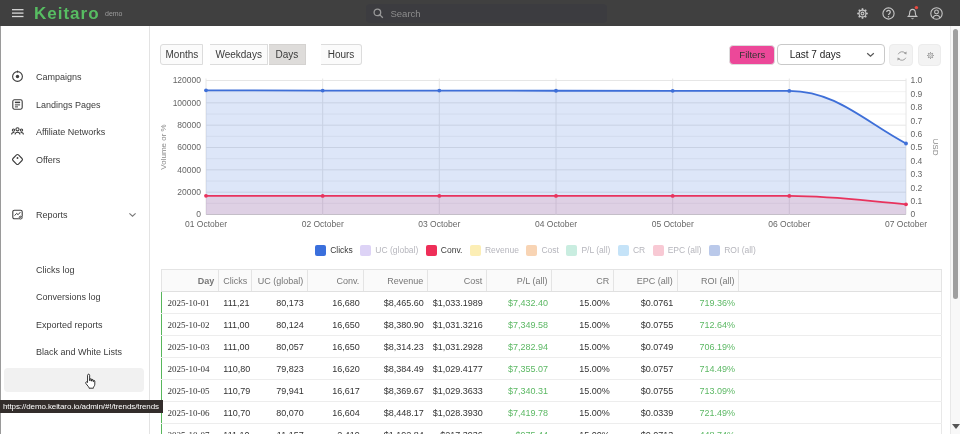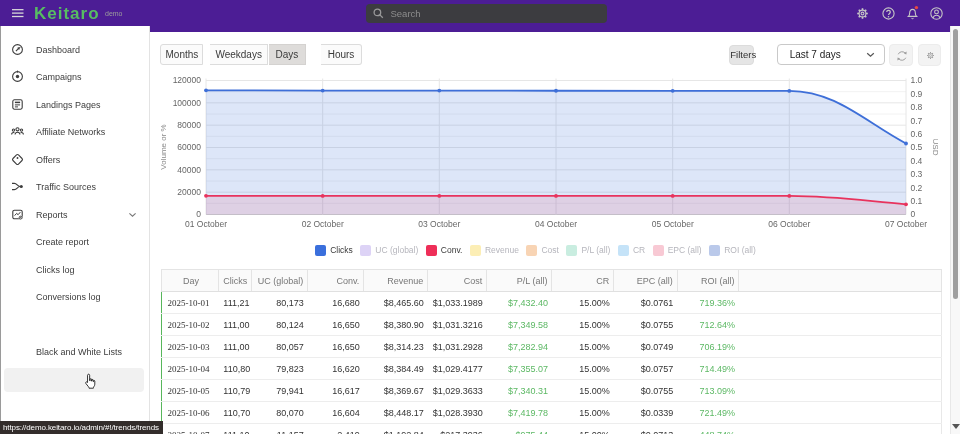--- a/index.html
+++ b/index.html
@@ -1,17 +1,17 @@
 <!DOCTYPE html>
 <html><head><meta charset="utf-8">
 <style>
 * { margin:0; padding:0; box-sizing:border-box; }
 html,body { width:960px; height:434px; font-family:"Liberation Sans", sans-serif; background:#fff; }
 #root { position:relative; width:960px; height:434px; overflow:hidden; background:#fff; }
-.topbar { position:absolute; left:0; top:0; width:960px; height:32px; background:#4c1d95; }
+.topbar { position:absolute; left:0; top:0; width:960px; height:26px; background:#404040; }
 .logo { position:absolute; left:34px; top:3.5px; font-size:17px; font-weight:bold; color:#57bd62; letter-spacing:1px; }
 .demo { position:absolute; left:105px; top:10px; font-size:7px; color:#9d9d9d; }
 .search { position:absolute; left:365.5px; top:3.5px; width:241px; height:19px; background:#3c3c40; border-radius:4px; }
 .ph { position:absolute; left:25px; top:4px; font-size:9.5px; color:#8d8d8d;text-align:right; }
 .sidebar { position:absolute; left:0; top:26px; width:150px; height:408px; background:#fff; border-right:1px solid #e3e3e3; }
 .edge { position:absolute; left:0; top:26px; width:1px; height:408px; background:#9a9a9a; z-index:60; }
 .active-bg { position:absolute; left:4px; top:342px; width:140px; height:23.5px; background:#f1f1f1; border-radius:4px; }
 .item { position:absolute; left:0; width:150px; height:27.5px; }
 .mi { position:absolute; left:11px; top:7px; }
 .ml { position:absolute; left:36px; top:9px; font-size:9px; color:#3c3c3c; }
@@ -23,30 +23,30 @@
 .tab:last-child { border-radius:0 3px 3px 0; }
 .tab.sel { background:#dedcda; border-color:#d4d2d0; }
 .btn { position:absolute; border:1px solid #dcdcdc; border-radius:4px; font-size:9.5px; color:#333; text-align:center; line-height:18px; }
 .btn.btnl { border-color:#ececec; }
 .btn.sel2 { border-color:#c9c9c9; font-size:10px; color:#222; line-height:19px; }
 .legend { position:absolute; left:150px; top:244px; width:771px; height:12px; display:flex; justify-content:center; align-items:center; gap:7.5px; }
 .li { display:flex; align-items:center; gap:4px; font-size:8.5px; }
 .sq { width:11px; height:11px; border-radius:2px; display:inline-block; }
 .tbl { position:absolute; left:161px; top:269px; border-collapse:collapse; table-layout:fixed; background:#fff; }
 .tbl th { height:22px; background:#fafafa; border:1px solid #e4e4e4; border-bottom:1px solid #e0e0e0; font-weight:normal; font-size:9px; color:#777; padding:0 4px; white-space:nowrap; overflow:hidden; }
-.tbl th.hl { text-align:center; padding-left:5.5px; }
+.tbl th.hl { text-align:right; padding-left:5.5px;font-weight:bold; }
 .tbl th.hr { text-align:right; }
 .tbl td { height:22px; border-bottom:1px solid #ededed; font-size:9px; color:#333; padding:0 4px; white-space:nowrap; overflow:hidden; }
 .tbl td.cl { text-align:left; padding-left:5.5px; border-left:1.5px solid #57b65b;font-family:Liberation Serif, serif; }
 .tbl td.cr { text-align:right; }
 .tbl td.cc { padding:0; }
 .tbl td:last-child { border-right:1px solid #e8e8e8; }
 .clip { width:27px; overflow:hidden; white-space:nowrap; margin-left:4.5px; }
 .tbl td.green { color:#5cb864; }
-.tooltip { position:absolute; left:0; top:421px; width:163px; height:13px; background:#332d2b; color:#fff; font-size:8px; line-height:13px; padding-left:3px; letter-spacing:-0.1px; z-index:70; white-space:nowrap; overflow:hidden; }
+.tooltip { position:absolute; left:0; top:400px; width:163px; height:13px; background:#332d2b; color:#fff; font-size:8px; line-height:13px; padding-left:3px; letter-spacing:-0.1px; z-index:70; white-space:nowrap; overflow:hidden; }
 .sbar { position:absolute; left:950px; top:26px; width:10px; height:408px; background:#f8f8f8; border-left:1px solid #e8e8e8; z-index:80; }
 .sthumb { position:absolute; left:1.5px; top:3px; width:5px; height:270px; background:#9f9f9f; border-radius:3px; }
 .sdown { position:absolute; left:1px; top:398px; width:0; height:0; border-left:4px solid transparent; border-right:4px solid transparent; border-top:5px solid #555; }
 </style></head>
 <body>
 <div id="root">
 <div class="topbar">
 <svg style="position:absolute;left:12px;top:9.4px" width="12" height="9" viewBox="0 0 12 9">
 <line x1="0" y1="0.7" x2="11.5" y2="0.7" stroke="#d8d8d8" stroke-width="1.3"></line>
 <line x1="0" y1="4.1" x2="11.5" y2="4.1" stroke="#d8d8d8" stroke-width="1.3"></line>
@@ -84,27 +84,20 @@
         <circle cx="12.4" cy="2.6" r="1.7" fill="#e8483f"></circle>
       </svg>
 <svg style="position:absolute;left:928px;top:5px" width="17" height="17" viewBox="0 0 17 17">
         <circle cx="8.5" cy="8.5" r="5.7" fill="none" stroke="#c6c6c6" stroke-width="1.1"></circle>
         <circle cx="8.5" cy="6.9" r="1.9" fill="none" stroke="#c6c6c6" stroke-width="1.1"></circle>
         <path d="M5.1,12.9 c0.5,-1.7 1.8,-2.6 3.4,-2.6 c1.6,0 2.9,0.9 3.4,2.6" fill="none" stroke="#c6c6c6" stroke-width="1.1"></path>
       </svg>
 </div>
 <div class="sidebar">
 <div class="active-bg"></div>
-<div class="item" style="top:9.75px">
-        <svg class="mi" width="13" height="13" viewBox="0 0 13 13">
-          <circle cx="6.5" cy="6.5" r="4.9" fill="none" stroke="#3d3d3d" stroke-width="1.1"></circle>
-          <path d="M4.9,8.1 L8.3,4.7 l-1.7,.25 M8.3,4.7 l-.25,1.7" fill="none" stroke="#3d3d3d" stroke-width="1.1"></path>
-        </svg>
-        <span class="ml">Dashboard</span>
-</div>
 <div class="item" style="top:37.25px">
         <svg class="mi" width="13" height="13" viewBox="0 0 13 13">
           <circle cx="6.5" cy="6.5" r="4.9" fill="none" stroke="#3d3d3d" stroke-width="1.1"></circle>
           <circle cx="6.5" cy="6.5" r="1.7" fill="#3d3d3d"></circle>
           <line x1="6.5" y1="0.6" x2="6.5" y2="2.6" stroke="#3d3d3d" stroke-width="1.1"></line>
         </svg>
         <span class="ml">Campaigns</span>
 </div>
 <div class="item" style="top:64.75px">
         <svg class="mi" width="13" height="13" viewBox="0 0 13 13">
@@ -130,67 +123,57 @@
 </div>
 <div class="item" style="top:119.75px">
         <svg class="mi" width="13" height="13" viewBox="0 0 13 13">
           <g transform="rotate(45 6.5 6.5)">
             <rect x="2.6" y="2.6" width="7.8" height="7.8" rx="1.4" fill="none" stroke="#3d3d3d" stroke-width="1.1"></rect>
           </g>
           <circle cx="6.5" cy="5" r="0.95" fill="#3d3d3d"></circle>
         </svg>
         <span class="ml">Offers</span>
 </div>
-<div class="item" style="top:147.25px">
-        <svg class="mi" width="13" height="13" viewBox="0 0 13 13">
-          <g fill="none" stroke="#3d3d3d" stroke-width="1.15">
-            <path d="M1,3.4 h2.4 C6,3.4 6.4,6.5 9,6.5"></path>
-            <path d="M1,9.6 h2.4 C6,9.6 6.4,6.5 9,6.5"></path>
-          </g>
-          <circle cx="10.3" cy="6.5" r="1.55" fill="#3d3d3d"></circle>
-        </svg>
-        <span class="ml">Traffic Sources</span>
-</div>
 <div class="item" style="top:174.75px">
         <svg class="mi" width="13" height="13" viewBox="0 0 13 13">
           <rect x="1.8" y="2.2" width="9.4" height="8.6" rx="1.6" fill="none" stroke="#3d3d3d" stroke-width="1.1"></rect>
           <path d="M3.6,7.6 l2,-2.2 1.5,1.3 2.3,-2.6" fill="none" stroke="#3d3d3d" stroke-width="1"></path>
           <circle cx="9.6" cy="9.6" r="2.1" fill="#fff"></circle>
           <circle cx="9.6" cy="9.6" r="1.4" fill="none" stroke="#3d3d3d" stroke-width="1"></circle>
           <circle cx="9.6" cy="9.6" r="0.5" fill="#3d3d3d"></circle>
         </svg>
         <span class="ml">Reports</span>
 <svg class="chev" width="9" height="6" viewBox="0 0 9 6">
           <path d="M1.4,1.4 L4.5,4.2 L7.6,1.4" fill="none" stroke="#777" stroke-width="1.1"></path>
         </svg>
 </div>
-<div class="item" style="top:202.25px">
-        <span class="ml">Create report</span>
-      </div>
 <div class="item" style="top:229.75px">
         <span class="ml">Clicks log</span>
       </div>
 <div class="item" style="top:257.25px">
         <span class="ml">Conversions log</span>
+      </div>
+<div class="item" style="top:284.75px">
+        <span class="ml">Exported reports</span>
       </div>
 <div class="item" style="top:312.25px">
         <span class="ml">Black and White Lists</span>
       </div>
 <svg class="cursor" width="13" height="17" viewBox="0 0 13 17">
 <path d="M4.6,1.2 c0.6,0 1.05,0.45 1.05,1.05 V7.6 l0.5,0.1 V6.3 c0-0.85 1.3-0.85 1.3,0 V8 l0.5,0.1 V7 c0-0.8 1.2-0.8 1.2,0.05 V8.5 l0.5,0.1 V8 c0-0.75 1.15-0.7 1.15,0.1 v3.1 c0,1.15-0.45,1.8-0.95,2.5 c-0.3,0.4-0.45,0.95-0.45,1.5 H5 c0-0.55-0.2-1.05-0.55-1.5 L1.9,10.5 c-0.85-1.1 0.6-2.2 1.4-1.25 l0.25,0.3 V2.25 C3.55,1.65 4,1.2 4.6,1.2 Z" fill="#fff" stroke="#111" stroke-width="0.85" stroke-linejoin="round"></path>
 </svg>
 </div>
 <div class="edge"></div>
 <div class="tabs">
 <div class="tab" style="left:160.4px;width:43px">Months</div>
 <div class="tab" style="left:209.9px;width:58.6px">Weekdays</div>
 <div class="tab sel" style="left:268.5px;width:37.8px">Days</div>
 <div class="tab" style="left:321px;width:41px">Hours</div>
 </div>
-<div class="btn" style="left:729.3px;top:44.8px;width:25px;height:20px;background:#e5e5e5">Filters</div>
+<div class="btn" style="left:729.3px;top:44.8px;width:46px;height:20px;background:#ec4899">Filters</div>
 <div class="btn sel2" style="left:776.7px;top:44px;width:108px;height:21px;background:#fff;text-align:left;padding-left:12px">Last 7 days
 <svg style="position:absolute;right:9px;top:7px" width="9" height="6" viewBox="0 0 9 6">
         <path d="M1.2,1.2 L4.5,4.3 L7.8,1.2" fill="none" stroke="#555" stroke-width="1.2"></path>
       </svg>
 </div>
 <div class="btn btnl" style="left:888.5px;top:44px;width:24px;height:21.5px;background:#f3f3f3">
 <svg style="position:absolute;left:6px;top:4.8px" width="12" height="12" viewBox="0 0 24 24">
         <path d="M4.5,8.5 A8.2,8.2 0 0 1 19,7.2" fill="none" stroke="#9a9a9a" stroke-width="1.9"></path>
         <path d="M19.5,15.5 A8.2,8.2 0 0 1 5,16.8" fill="none" stroke="#9a9a9a" stroke-width="1.9"></path>
         <path d="M21.2,3.2 l-0.4,5.8 -5,-2.7 Z" fill="#9a9a9a"></path>

